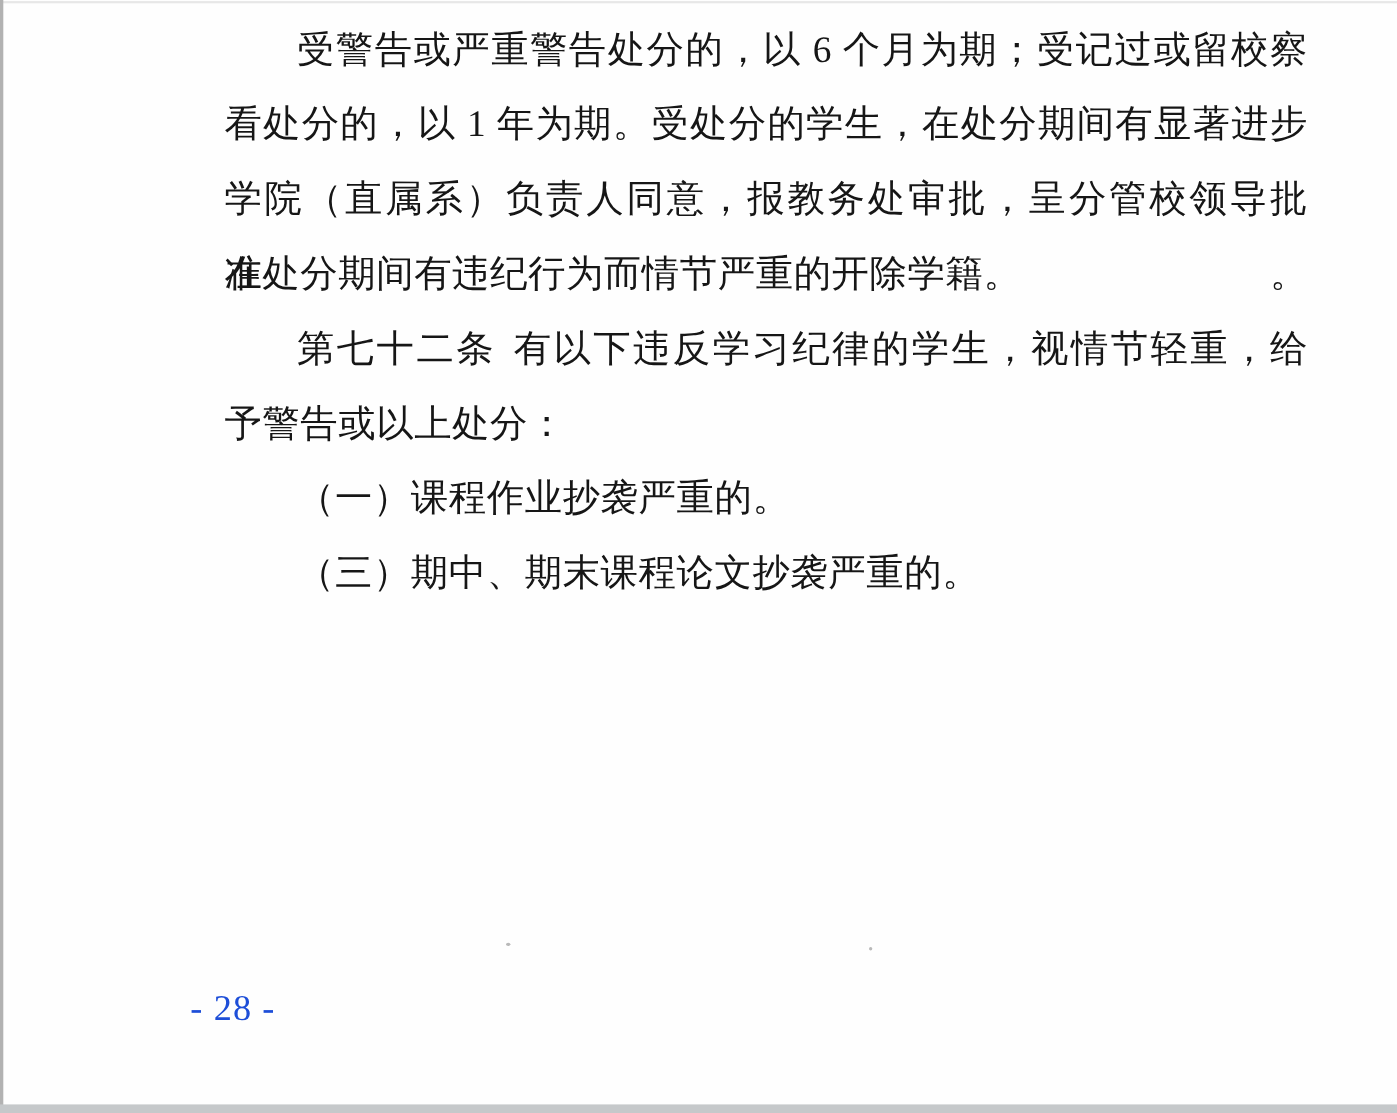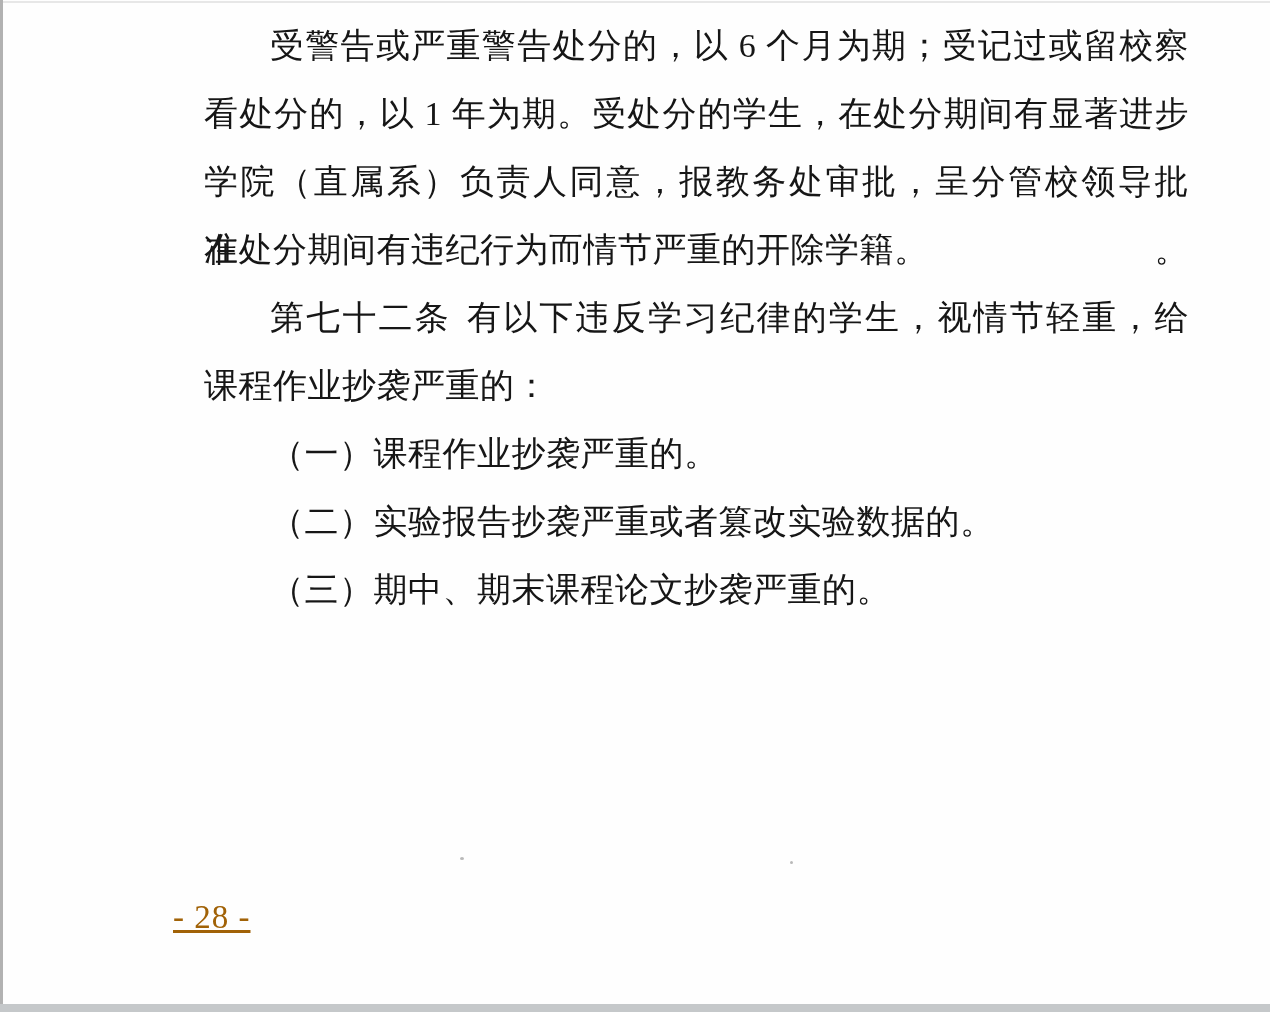--- a/index.html
+++ b/index.html
@@ -75,22 +75,21 @@
     font-weight: normal;
     margin-right: 16px;
   }
   .page-number {
     position: absolute;
     left: 173px;
     top: 897px;
     font-size: 33px;
     line-height: 40px;
     letter-spacing: 1px;
-    color: #a16207;
-    text-decoration: underline;
+    color: #1d4ed8;
   }
 </style>
 </head>
 <body>
 
 <div class="page">
 
   <div class="edge-top"></div>
   <div class="edge-left"></div>
   <div class="edge-bottom"></div>
@@ -100,21 +99,20 @@
   <div class="content">
     <div class="line justify indent">受警告或严重警告处分的，以 6 个月为期；受记过或留校察</div>
     <div class="line justify">看处分的，以 1 年为期。受处分的学生，在处分期间有显著进步</div>
     <div class="line justify">学院（直属系）负责人同意，报教务处审批，呈分管校领导批准。</div>
     <div class="line">在处分期间有违纪行为而情节严重的开除学籍。</div>
 
     <div class="line justify indent">
       <span class="bold">第七十二条</span><span>有以下违反学习纪律的学生，视情节轻重，给</span>
     </div>
 
-    <div class="line">课程作业抄袭严重的：</div>
+    <div class="line">予警告或以上处分：</div>
     <div class="line indent">（一）课程作业抄袭严重的。</div>
-    <div class="line indent">（二）实验报告抄袭严重或者篡改实验数据的。</div>
     <div class="line indent">（三）期中、期末课程论文抄袭严重的。</div>
   </div>
 
   <div class="page-number">- 28 -</div>
 
 </div>
 
 </body></html>

